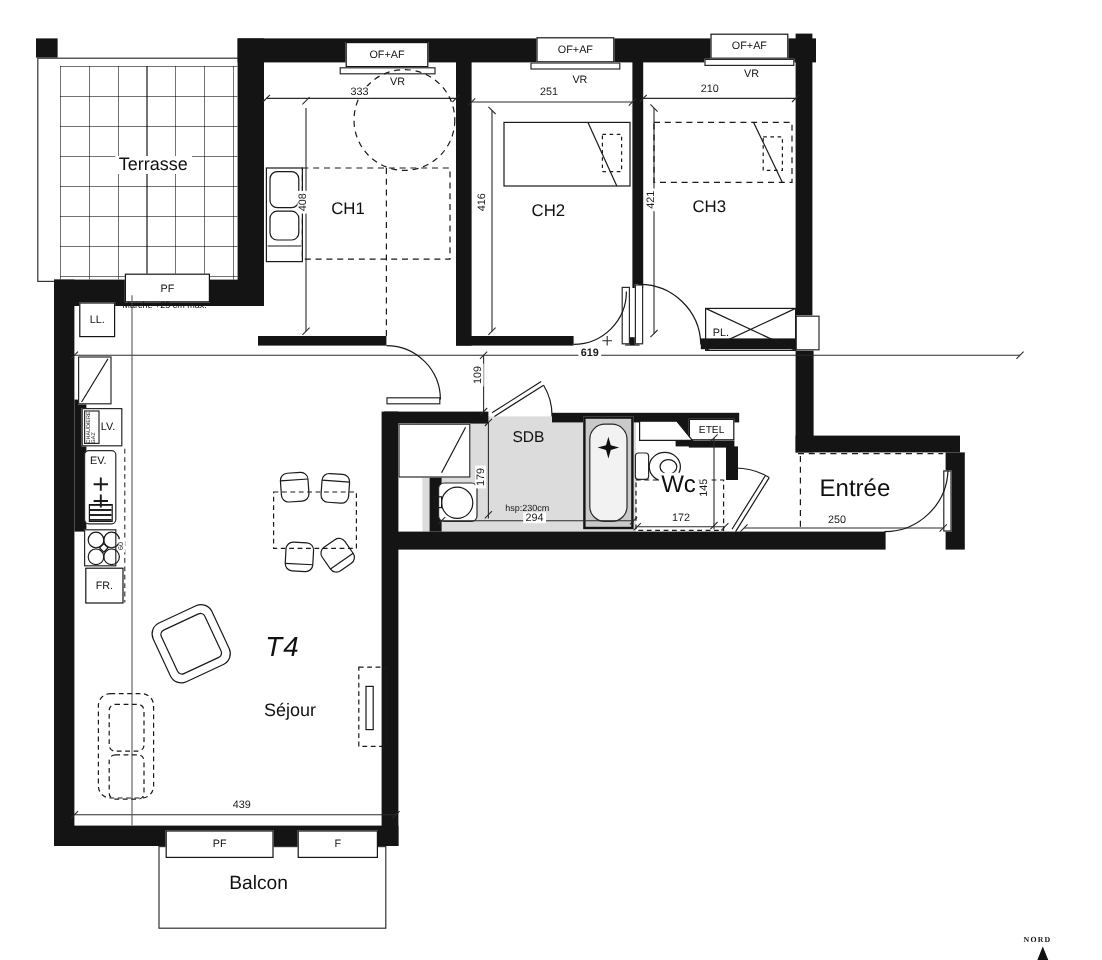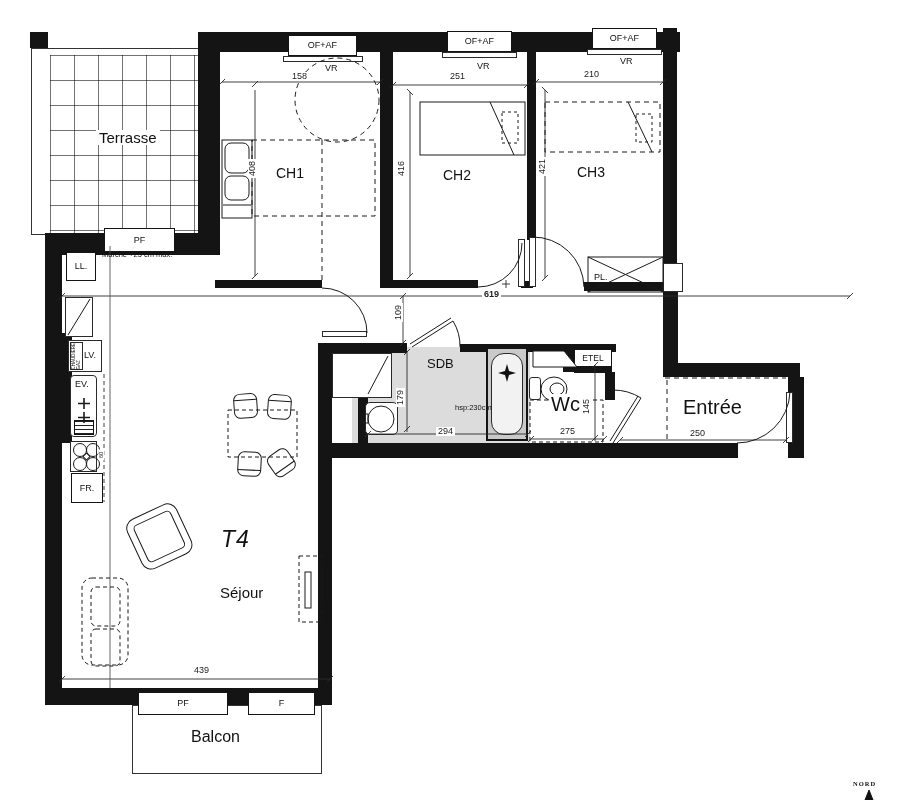--- a/index.html
+++ b/index.html
@@ -251,40 +251,40 @@
 
       <path d="M869,790 L865,800 L873,800 Z M869,793 V800" fill="#111" stroke="#111"></path>
     </g>
   </svg>
 
   <div class="lbl z6" style="left:96px;top:130px;font-size:15px;background:#fff;padding:0 3px;">Terrasse</div>
   <div class="lbl z6" style="left:276px;top:166px;font-size:14px;">CH1</div>
   <div class="lbl z6" style="left:443px;top:168px;font-size:14px;">CH2</div>
   <div class="lbl z6" style="left:577px;top:165px;font-size:14px;">CH3</div>
   <div class="lbl z6" style="left:427px;top:357px;font-size:13px;">SDB</div>
-  <div class="lbl z6" style="left:421px;top:404px;font-size:7.5px;margin-left:34px;">hsp:230cm</div>
+  <div class="lbl z6" style="left:421px;top:420px;font-size:7.5px;">hsp:230cm</div>
   <div class="lbl z6" style="left:549px;top:394px;font-size:20px;background:#fff;padding:0 2px;">Wc</div>
   <div class="lbl z6" style="left:683px;top:397px;font-size:20px;">Entrée</div>
   <div class="lbl z6" style="left:221px;top:528px;font-size:23px;letter-spacing:1px;font-style:italic;">T4</div>
   <div class="lbl z6" style="left:220px;top:585px;font-size:15px;">Séjour</div>
   <div class="lbl z6" style="left:191px;top:729px;font-size:16px;">Balcon</div>
   <div class="lbl z6" style="left:594px;top:273px;font-size:9px;">PL.</div>
 
   <div class="lbl z6" style="left:325px;top:64px;font-size:9px;">VR</div>
   <div class="lbl z6" style="left:477px;top:62px;font-size:9px;">VR</div>
   <div class="lbl z6" style="left:620px;top:57px;font-size:9px;">VR</div>
 
   <div class="lbl z6" style="left:102px;top:251px;font-size:7.5px;">Marche +25 cm max.</div>
 
-  <div class="dim" style="left:290px;top:72px;">158</div>
+  <div class="dim" style="left:290px;top:72px;">333</div>
   <div class="dim" style="left:448px;top:72px;">251</div>
   <div class="dim" style="left:582px;top:70px;">210</div>
   <div class="dim" style="left:482px;top:290px;font-weight:bold;">619</div>
   <div class="dim" style="left:436px;top:427px;">294</div>
-  <div class="dim" style="left:558px;top:427px;">275</div>
+  <div class="dim" style="left:558px;top:427px;">172</div>
   <div class="dim" style="left:688px;top:429px;">250</div>
   <div class="dim" style="left:192px;top:666px;">439</div>
 
   <div class="dim vdim" style="left:243px;top:164px;">408</div>
   <div class="dim vdim" style="left:392px;top:164px;">416</div>
   <div class="dim vdim" style="left:533px;top:162px;">421</div>
   <div class="dim vdim" style="left:389px;top:308px;">109</div>
   <div class="dim vdim" style="left:391px;top:393px;">179</div>
   <div class="dim vdim" style="left:577px;top:402px;">145</div>
   <div class="dim vdim" style="left:96px;top:452px;font-size:6px;">60</div>

